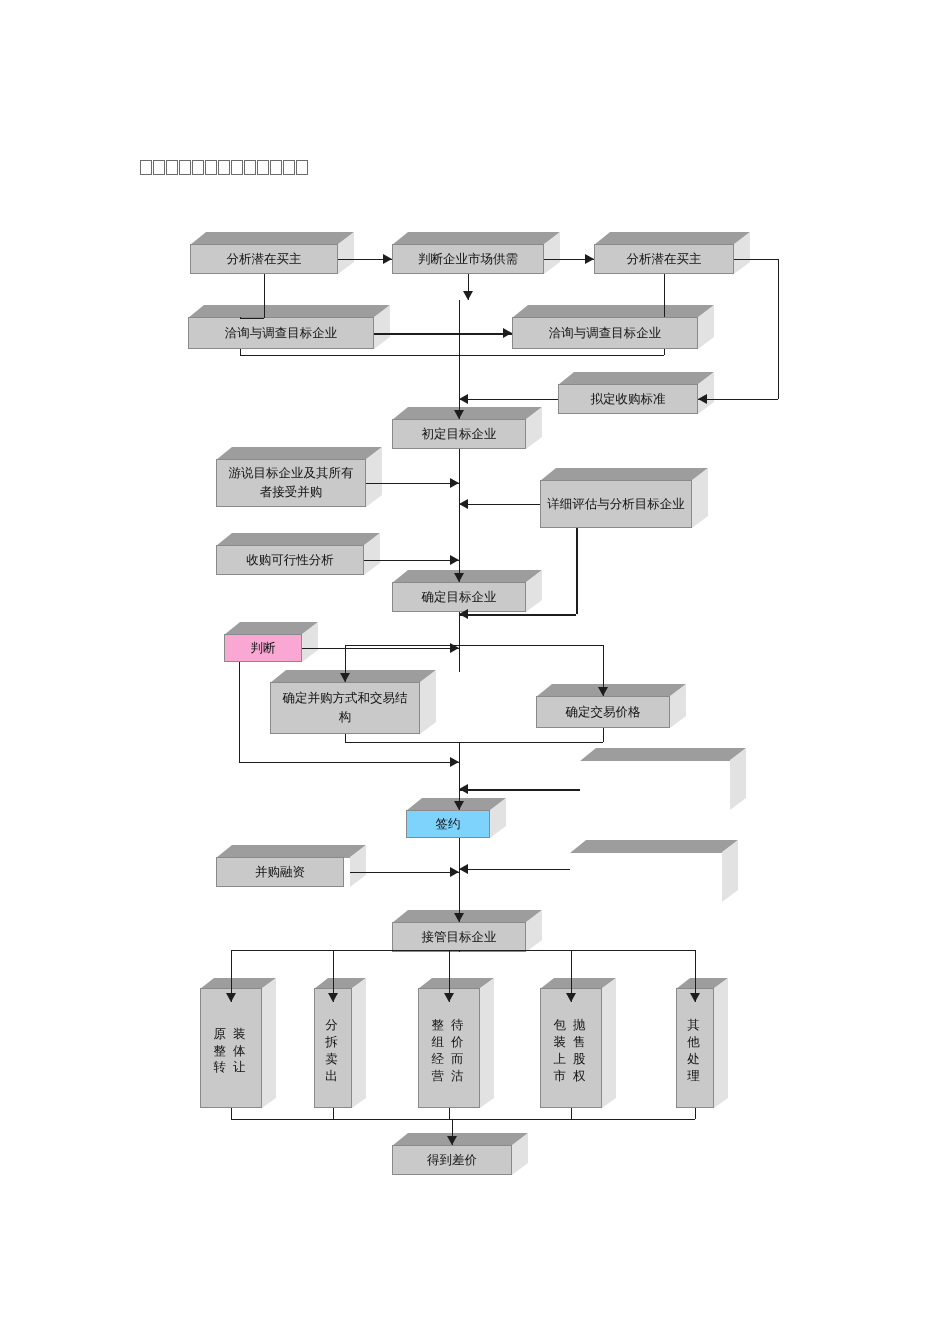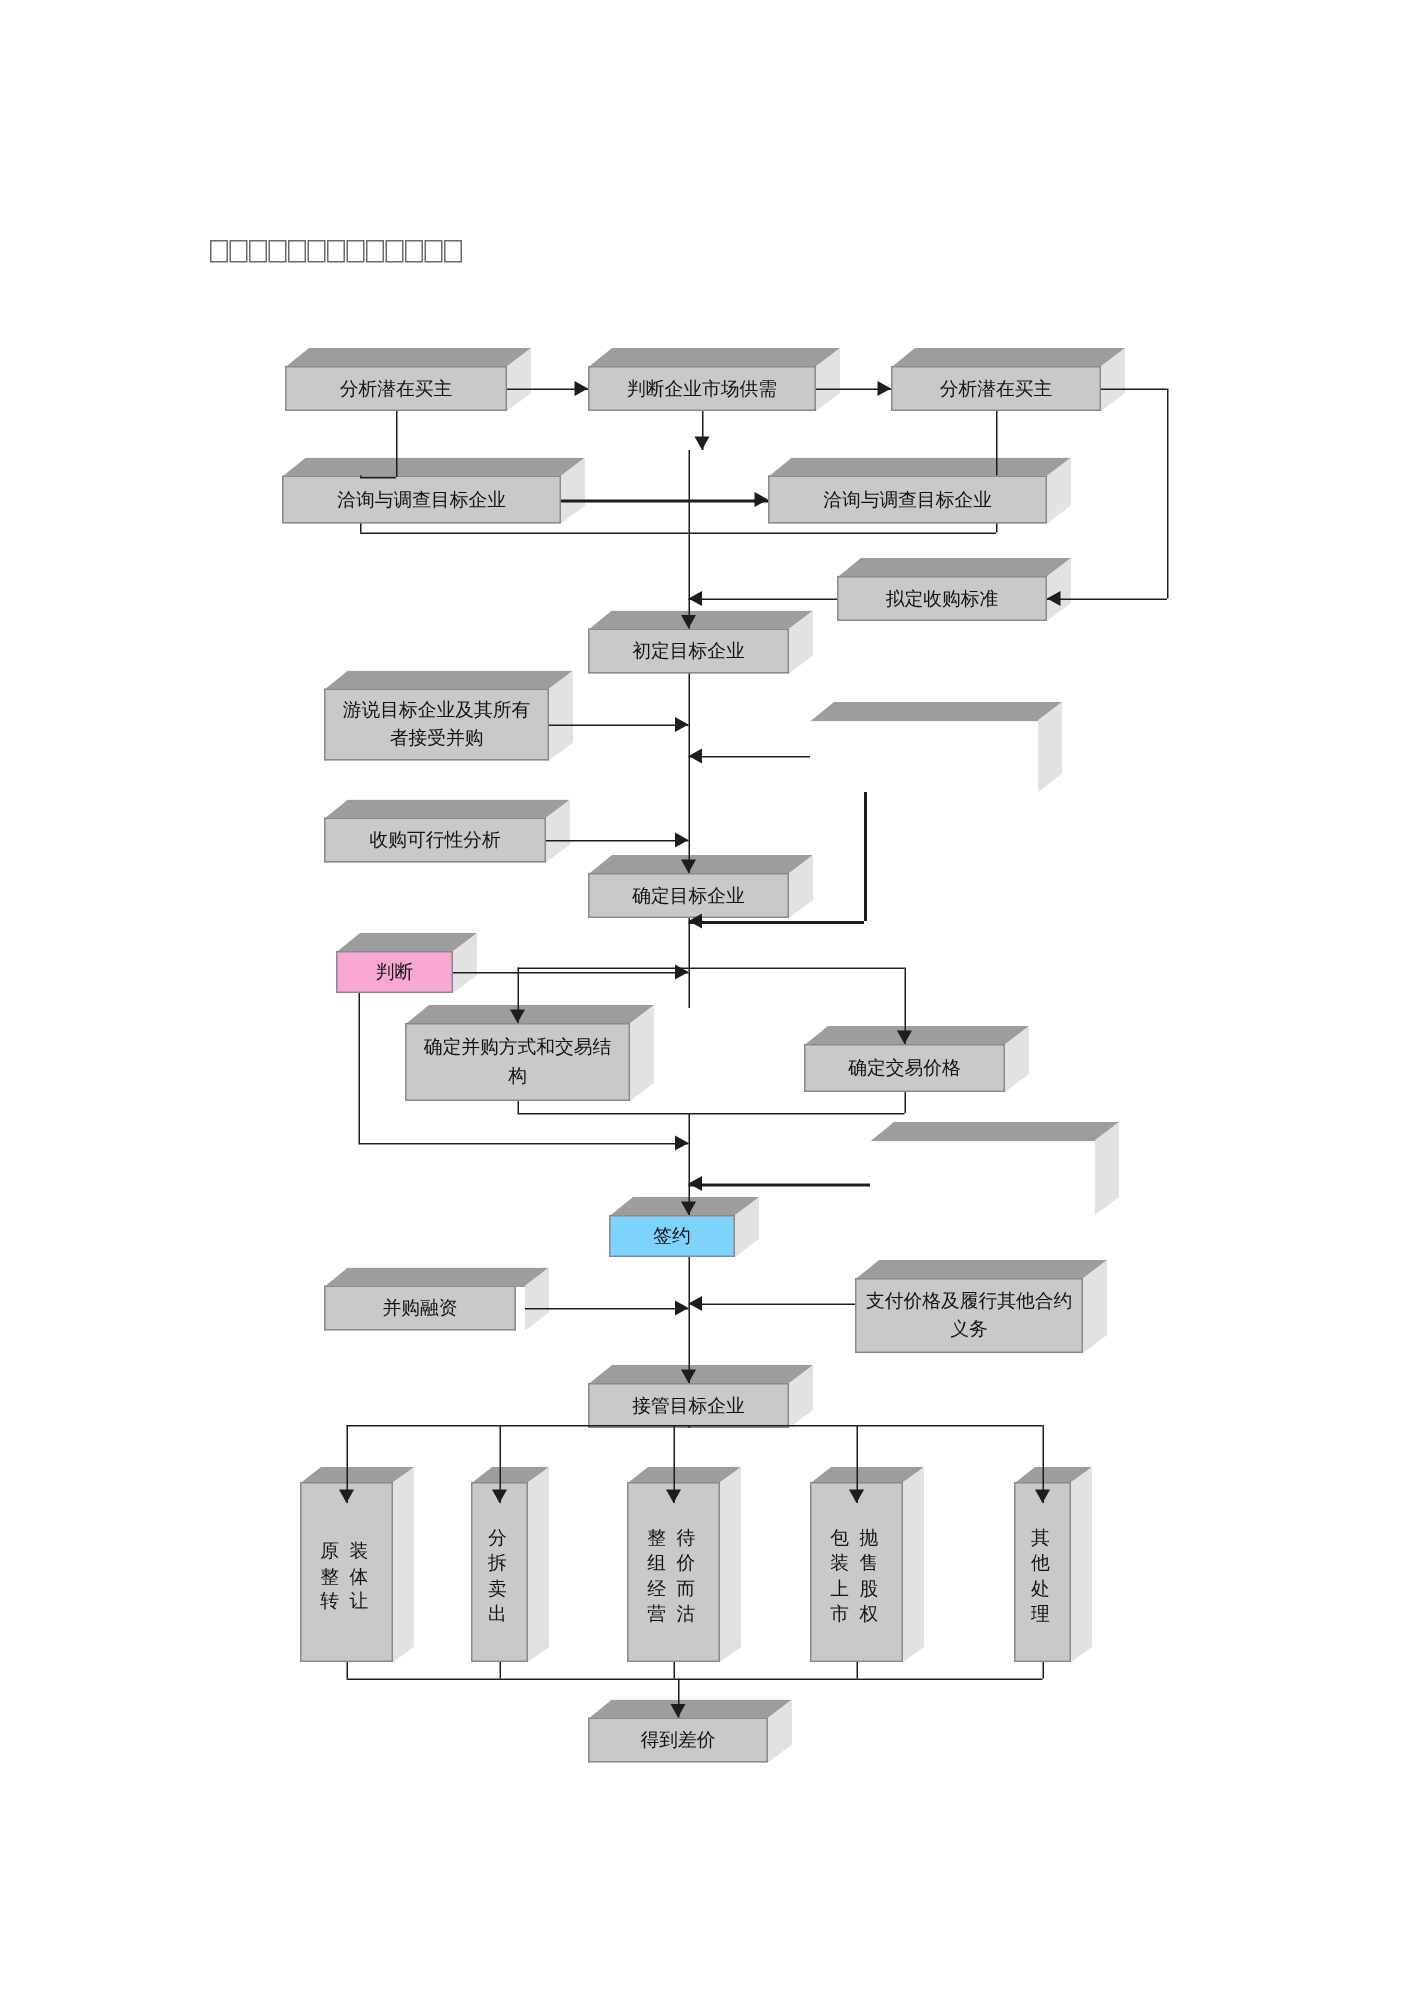--- a/index.html
+++ b/index.html
@@ -230,20 +230,21 @@
         <div class="face" style="left: 0px; top: 12px; width: 134px; height: 30px; background: rgb(201, 201, 201); border-color: rgb(138, 138, 138); padding: 0px 6px;">初定目标企业</div>
       </div>
       <div class="box" style="left: 216px; top: 447px; width: 166px; height: 60px;">
         <div style="position: absolute; left: 0px; top: 0px; width: 166px; height: 13px; background: rgb(157, 157, 157); clip-path: polygon(16px 0px, 100% 0px, 150px 100%, 0px 100%); z-index: 1;"></div>
         <div style="position: absolute; left: 150px; top: 0px; width: 16px; height: 60px; background: rgb(226, 226, 226); clip-path: polygon(100% 0px, 100% 48px, 0px 100%, 0px 12px); z-index: 1;"></div>
         <div class="face" style="left: 0px; top: 12px; width: 150px; height: 48px; background: rgb(201, 201, 201); border-color: rgb(138, 138, 138); padding: 0px 6px;">游说目标企业及其所有者接受并购</div>
       </div>
       <div class="box" style="left: 540px; top: 468px; width: 168px; height: 60px;">
         <div style="position: absolute; left: 0px; top: 0px; width: 168px; height: 13px; background: rgb(157, 157, 157); clip-path: polygon(16px 0px, 100% 0px, 152px 100%, 0px 100%); z-index: 1;"></div>
         <div style="position: absolute; left: 152px; top: 0px; width: 16px; height: 60px; background: rgb(226, 226, 226); clip-path: polygon(100% 0px, 100% 48px, 0px 100%, 0px 12px); z-index: 1;"></div>
+        <div class="face" style="left: 0px; top: 12px; width: 152px; height: 48px; background: rgb(201, 201, 201); border-color: rgb(138, 138, 138); padding: 0px 6px;">详细评估与分析目标企业</div>
       </div>
       <div class="box" style="left: 216px; top: 533px; width: 164px; height: 42px;">
         <div style="position: absolute; left: 0px; top: 0px; width: 164px; height: 13px; background: rgb(157, 157, 157); clip-path: polygon(16px 0px, 100% 0px, 148px 100%, 0px 100%); z-index: 1;"></div>
         <div style="position: absolute; left: 148px; top: 0px; width: 16px; height: 42px; background: rgb(226, 226, 226); clip-path: polygon(100% 0px, 100% 30px, 0px 100%, 0px 12px); z-index: 1;"></div>
         <div class="face" style="left: 0px; top: 12px; width: 148px; height: 30px; background: rgb(201, 201, 201); border-color: rgb(138, 138, 138); padding: 0px 6px;">收购可行性分析</div>
       </div>
       <div class="box" style="left: 392px; top: 570px; width: 150px; height: 42px;">
         <div style="position: absolute; left: 0px; top: 0px; width: 150px; height: 13px; background: rgb(157, 157, 157); clip-path: polygon(16px 0px, 100% 0px, 134px 100%, 0px 100%); z-index: 1;"></div>
         <div style="position: absolute; left: 134px; top: 0px; width: 16px; height: 42px; background: rgb(226, 226, 226); clip-path: polygon(100% 0px, 100% 30px, 0px 100%, 0px 12px); z-index: 1;"></div>
         <div class="face" style="left: 0px; top: 12px; width: 134px; height: 30px; background: rgb(201, 201, 201); border-color: rgb(138, 138, 138); padding: 0px 2px;">确定目标企业</div>
@@ -273,21 +274,20 @@
         <div class="face" style="left: 0px; top: 12px; width: 84px; height: 28px; background: #7dd3fc; border-color: rgb(138, 138, 138); padding: 0px 6px;">签约</div>
       </div>
       <div class="box" style="left: 216px; top: 845px; width: 150px; height: 42px;">
         <div style="position: absolute; left: 0px; top: 0px; width: 150px; height: 13px; background: rgb(157, 157, 157); clip-path: polygon(16px 0px, 100% 0px, 134px 100%, 0px 100%); z-index: 1;"></div>
         <div style="position: absolute; left: 134px; top: 0px; width: 16px; height: 42px; background: rgb(226, 226, 226); clip-path: polygon(100% 0px, 100% 30px, 0px 100%, 0px 12px); z-index: 1;"></div>
         <div class="face" style="left: 0px; top: 12px; width: 128px; height: 30px; background: rgb(201, 201, 201); border-color: rgb(138, 138, 138); padding: 0px 6px;">并购融资</div>
       </div>
       <div class="box" style="left: 570px; top: 840px; width: 168px; height: 62px;">
         <div style="position: absolute; left: 0px; top: 0px; width: 168px; height: 13px; background: rgb(157, 157, 157); clip-path: polygon(16px 0px, 100% 0px, 152px 100%, 0px 100%); z-index: 1;"></div>
         <div style="position: absolute; left: 152px; top: 0px; width: 16px; height: 62px; background: rgb(226, 226, 226); clip-path: polygon(100% 0px, 100% 50px, 0px 100%, 0px 12px); z-index: 1;"></div>
-        <div class="face" style="left: 0px; top: 12px; width: 152px; height: 50px; background: rgb(201, 201, 201); border-color: rgb(138, 138, 138); padding: 0px 6px;">支付价格及履行其他合约义务</div>
       </div>
       <div class="box" style="left: 392px; top: 910px; width: 150px; height: 42px;">
         <div style="position: absolute; left: 0px; top: 0px; width: 150px; height: 13px; background: rgb(157, 157, 157); clip-path: polygon(16px 0px, 100% 0px, 134px 100%, 0px 100%); z-index: 1;"></div>
         <div style="position: absolute; left: 134px; top: 0px; width: 16px; height: 42px; background: rgb(226, 226, 226); clip-path: polygon(100% 0px, 100% 30px, 0px 100%, 0px 12px); z-index: 1;"></div>
         <div class="face" style="left: 0px; top: 12px; width: 134px; height: 30px; background: rgb(201, 201, 201); border-color: rgb(138, 138, 138); padding: 0px 6px;">接管目标企业</div>
       </div>
       <div class="box vbox" style="left: 200px; top: 978px; width: 76px; height: 130px;">
         <div style="position: absolute; left: 0px; top: 0px; width: 76px; height: 11px; background: rgb(157, 157, 157); clip-path: polygon(14px 0px, 100% 0px, 62px 100%, 0px 100%); z-index: 1;"></div>
         <div style="position: absolute; left: 62px; top: 0px; width: 14px; height: 130px; background: rgb(226, 226, 226); clip-path: polygon(100% 0px, 100% 120px, 0px 100%, 0px 10px); z-index: 1;"></div>
         <div class="face" style="left: 0px; top: 10px; width: 62px; height: 120px; background: rgb(201, 201, 201); border-color: rgb(138, 138, 138); writing-mode: horizontal-tb; flex-direction: row-reverse; align-items: center; justify-content: center; gap: 4px;">

